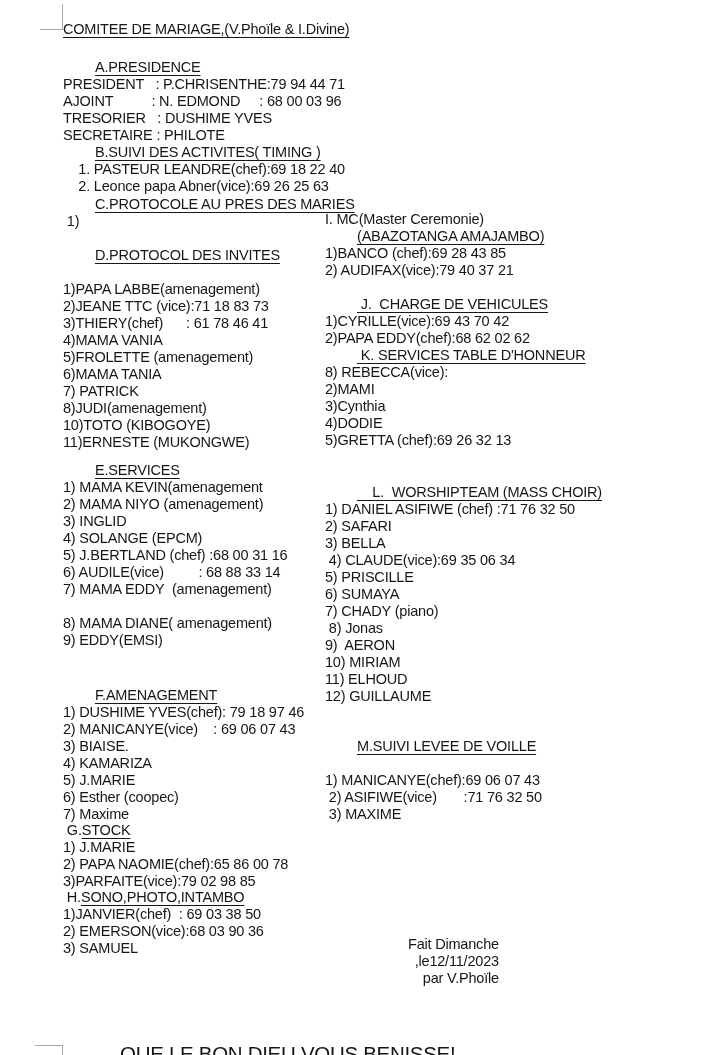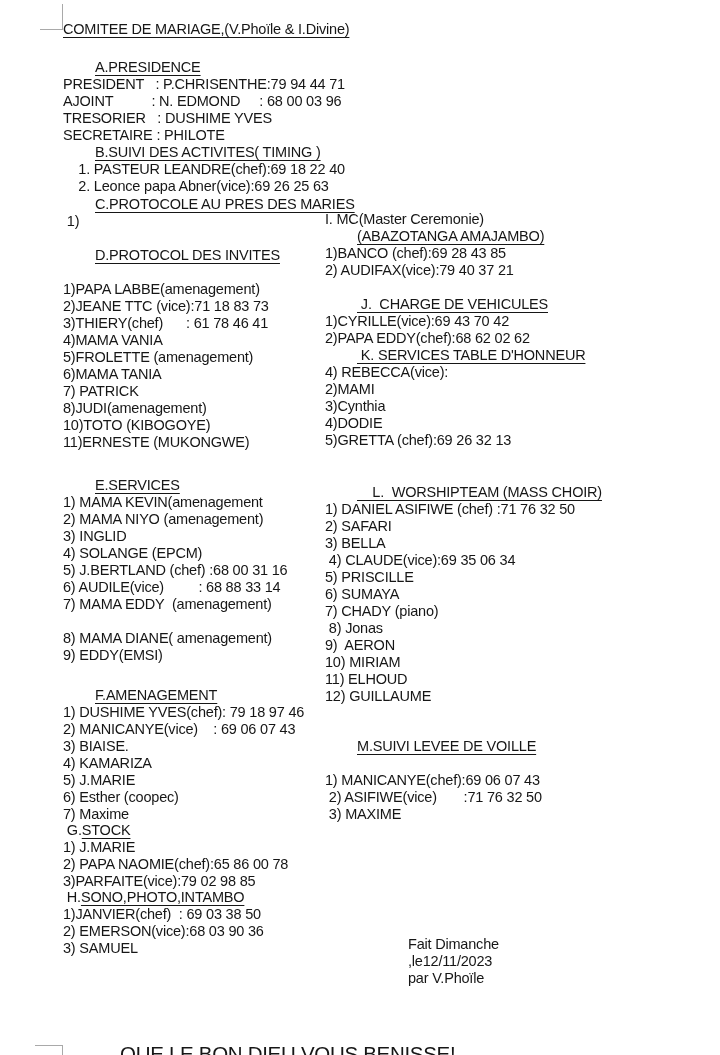--- a/index.html
+++ b/index.html
@@ -23,21 +23,21 @@
     text-decoration:underline;text-underline-offset:3px;
     white-space:pre;
   }
   .sec{position:absolute;left:63px;}
   .sec.right{left:325px;}
   .hdr{text-decoration:underline;text-underline-offset:3px;white-space:pre;margin-left:32px;}
   .hdrrow{white-space:pre;}
   .hdrrow .pfx{text-decoration:none;white-space:pre;}
   .hdrrow .hu{text-decoration:underline;text-underline-offset:3px;white-space:pre;}
   .line{white-space:pre;min-height:17px;}
-  .dateblock{position:absolute;left:408px;top:936px;}
+  .dateblock{position:absolute;left:408px;top:936px;text-align:right;}
   .footer{
     position:absolute;left:120px;top:1009px;
     font-size:20.5px;line-height:26px;letter-spacing:-0.3px;
     text-decoration:underline;text-underline-offset:4px;
     white-space:pre;
     margin-top:32px;
   }
 </style>
 </head>
 <body>
@@ -88,21 +88,21 @@
         <div class="line">4)MAMA VANIA</div>
         <div class="line">5)FROLETTE (amenagement)</div>
         <div class="line">6)MAMA TANIA</div>
         <div class="line">7) PATRICK</div>
         <div class="line">8)JUDI(amenagement)</div>
         <div class="line">10)TOTO (KIBOGOYE)</div>
         <div class="line">11)ERNESTE (MUKONGWE)</div>
       </div>
   </section>
 
-  <section class="sec" style="top:477px">
+  <section class="sec" style="top:462px">
     <div class="hdr">E.SERVICES</div>
     <div>
 
     <div class="line">1) MAMA KEVIN(amenagement</div>
         <div class="line">2) MAMA NIYO (amenagement)</div>
         <div class="line">3) INGLID</div>
         <div class="line">4) SOLANGE (EPCM)</div>
         <div class="line">5) J.BERTLAND (chef) :68 00 31 16</div>
         <div class="line">6) AUDILE(vice)         : 68 88 33 14</div>
         <div class="line">7) MAMA EDDY  (amenagement)</div>
@@ -162,21 +162,21 @@
 
     <div class="line">1)CYRILLE(vice):69 43 70 42</div>
         <div class="line">2)PAPA EDDY(chef):68 62 02 62</div>
       </div>
   </section>
 
   <section class="sec right" style="top:347px">
     <div class="hdr"> K. SERVICES TABLE D'HONNEUR</div>
     <div>
 
-    <div class="line">4) REBECCA(vice):</div>
+    <div class="line">8) REBECCA(vice):</div>
         <div class="line">2)MAMI</div>
         <div class="line">3)Cynthia</div>
         <div class="line">4)DODIE</div>
         <div class="line">5)GRETTA (chef):69 26 32 13</div>
       </div>
   </section>
 
   <section class="sec right" style="top:484px">
     <div class="hdr">    L.  WORSHIPTEAM (MASS CHOIR)</div>
     <div>

